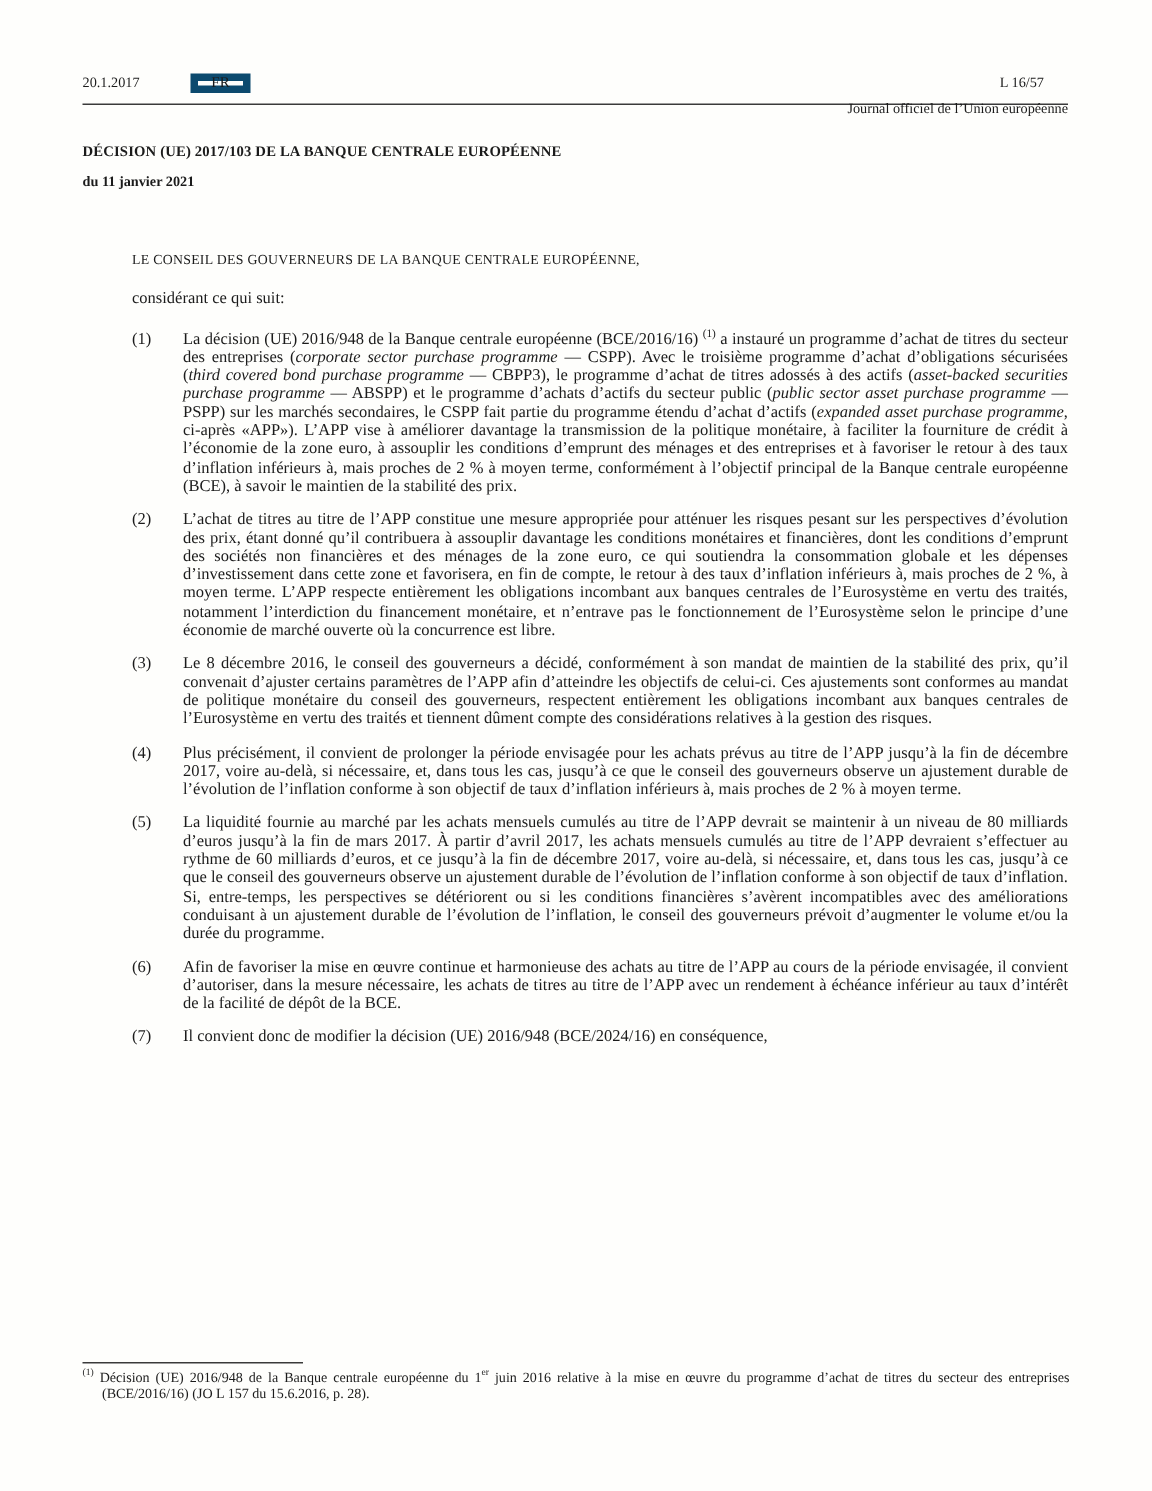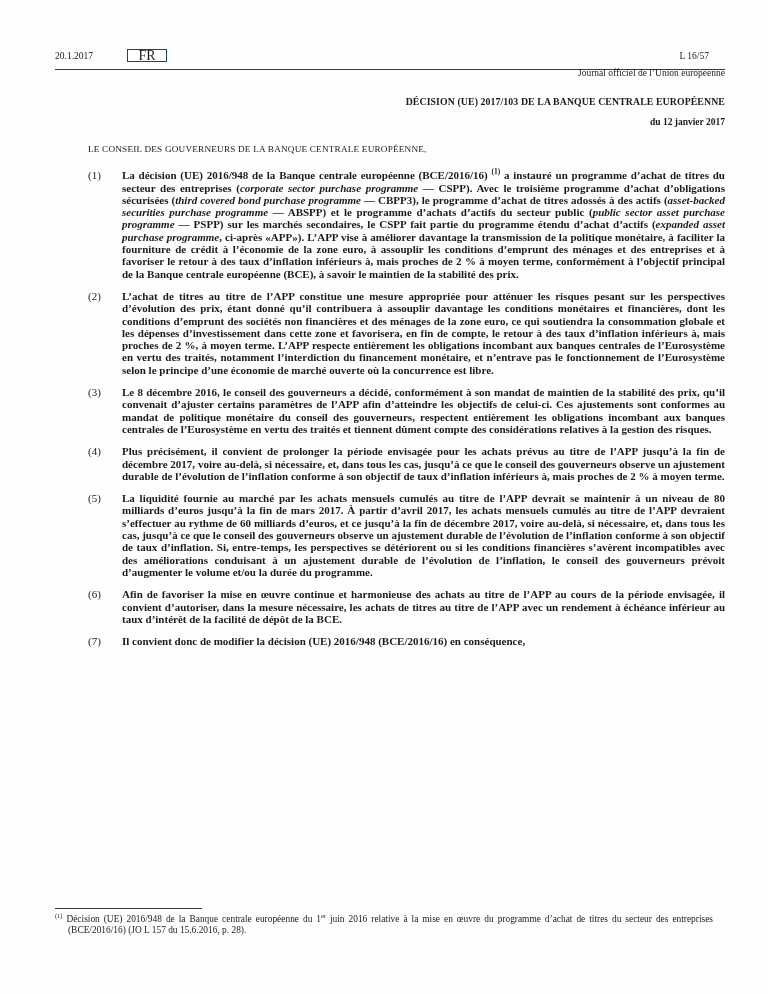--- a/index.html
+++ b/index.html
@@ -1,68 +1,69 @@
 <!DOCTYPE html>
 <html lang="fr"><head>
 <meta charset="utf-8">
 <style>
   html,body{margin:0;padding:0;background:#ffffff;}
   .page{
     width:768px;height:994px;background:#fefefc;position:relative;
     font-family:"Liberation Serif","DejaVu Serif",serif;color:#1b1b1b;
-    box-sizing:border-box;padding:50px 43px 0 55px;overflow:hidden;
+    box-sizing:border-box;padding:50px 56px 0 55px;overflow:hidden;
   }
   
   .header{position:relative;height:14px;font-size:9.5px;}
   .hdr-date{position:absolute;left:0;top:1px;}
   .lang-box{
     position:absolute;left:72px;top:-1px;width:40px;height:13px;
-    border:1px solid #0c4a6e;box-sizing:border-box;
-    display:flex;align-items:center;justify-content:center;font-size:14px;
+    border:5px solid #0c4a6e;box-sizing:border-box;
+    display:flex;align-items:center;justify-content:center;font-size:10px;
   }
   .hdr-journal{position:absolute;left:0;right:0;top:18px;text-align:right;}
   .hdr-page{position:absolute;right:16px;top:1px;}
   .header-rule{border:none;border-top:1px solid #3a3a3a;margin:5px 0 0 0;height:0;}
   
-  .titles{text-align:right;margin-top:26px;}
+  .titles{text-align:left;margin-top:26px;}
   .title-main{font-weight:bold;font-size:9.8px;letter-spacing:.1px;}
   .title-date{font-weight:bold;font-size:9.5px;margin-top:10px;}
   .title-sub{font-weight:bold;font-size:9.5px;margin:10px auto 0;max-width:545px;line-height:12.6px;}
   
-  .bodytext{margin-left:33px;margin-top:16px;font-size:11px;line-height:12.3px;text-align:justify;hyphens:auto;}
+  .bodytext{margin-left:33px;margin-top:40px;font-size:11px;line-height:12.3px;text-align:justify;hyphens:auto;}
   p.pre{margin:0 0 14px 0;}
   p.pre.caps{font-size:9.2px;letter-spacing:.2px;}
   .recital{display:flex;margin:0 0 10px 0;}
   .rnum{flex:0 0 34px;}
-  .rtext{flex:1 1 auto;text-align:justify;font-weight:bold;}
+  .rtext{flex:1 1 auto;text-align:justify;}
   
   .footnote{position:absolute;left:55px;right:55px;top:908px;font-size:9.4px;line-height:10.8px;}
   .footnote-rule{width:147px;border:none;border-top:1px solid #3a3a3a;margin:0 0 5px 0;height:0;}
   .footnote-text{text-indent:-13px;padding-left:13px;text-align:justify;}
 </style>
 </head>
 <body>
 
 <div class="page">
 
   <div class="header">
     <span class="hdr-date">20.1.2017</span>
     <span class="lang-box">FR</span>
     <span class="hdr-journal">Journal officiel de l’Union européenne</span>
     <span class="hdr-page">L 16/57</span>
   </div>
   <hr class="header-rule">
 
   <div class="titles">
     <div class="title-main">DÉCISION (UE) 2017/103 DE LA BANQUE CENTRALE EUROPÉENNE</div>
-    <div class="title-date">du 12 janvier 2017</div>
+    <div class="title-date">du 11 janvier 2021</div>
   </div>
 
   <div class="bodytext">
     <p class="pre caps">LE CONSEIL DES GOUVERNEURS DE LA BANQUE CENTRALE EUROPÉENNE,</p>
+    <p class="pre">considérant ce qui suit:</p>
 
     <div class="recital">
       <span class="rnum">(1)</span>
       <span class="rtext"><span>La décision (UE) 2016/948 de la Banque centrale européenne (BCE/2016/16) </span><span style="font-size: 68%; vertical-align: super; line-height: 0;">(1)</span><span> a instauré un programme d’achat de titres du secteur des entreprises (</span><span style="font-style: italic;">corporate sector purchase programme</span><span> — CSPP). Avec le troisième programme d’achat d’obligations sécurisées (</span><span style="font-style: italic;">third covered bond purchase programme</span><span> — CBPP3), le programme d’achat de titres adossés à des actifs (</span><span style="font-style: italic;">asset-backed securities purchase programme</span><span> — ABSPP) et le programme d’achats d’actifs du secteur public (</span><span style="font-style: italic;">public sector asset purchase programme</span><span> — PSPP) sur les marchés secondaires, le CSPP fait partie du programme étendu d’achat d’actifs (</span><span style="font-style: italic;">expanded asset purchase programme</span><span>, ci-après «APP»). L’APP vise à améliorer davantage la transmission de la politique monétaire, à faciliter la fourniture de crédit à l’économie de la zone euro, à assouplir les conditions d’emprunt des ménages et des entreprises et à favoriser le retour à des taux d’inflation inférieurs à, mais proches de 2 % à moyen terme, conformément à l’objectif principal de la Banque centrale européenne (BCE), à savoir le maintien de la stabilité des prix.</span></span>
     </div>
 
     <div class="recital">
       <span class="rnum">(2)</span>
       <span class="rtext">L’achat de titres au titre de l’APP constitue une mesure appropriée pour atténuer les risques pesant sur les perspectives d’évolution des prix, étant donné qu’il contribuera à assouplir davantage les conditions monétaires et financières, dont les conditions d’emprunt des sociétés non financières et des ménages de la zone euro, ce qui soutiendra la consommation globale et les dépenses d’investissement dans cette zone et favorisera, en fin de compte, le retour à des taux d’inflation inférieurs à, mais proches de 2 %, à moyen terme. L’APP respecte entièrement les obligations incombant aux banques centrales de l’Eurosystème en vertu des traités, notamment l’interdiction du financement monétaire, et n’entrave pas le fonctionnement de l’Eurosystème selon le principe d’une économie de marché ouverte où la concurrence est libre.</span>
     </div>
@@ -82,21 +83,21 @@
       <span class="rtext">La liquidité fournie au marché par les achats mensuels cumulés au titre de l’APP devrait se maintenir à un niveau de 80 milliards d’euros jusqu’à la fin de mars 2017. À partir d’avril 2017, les achats mensuels cumulés au titre de l’APP devraient s’effectuer au rythme de 60 milliards d’euros, et ce jusqu’à la fin de décembre 2017, voire au-delà, si nécessaire, et, dans tous les cas, jusqu’à ce que le conseil des gouverneurs observe un ajustement durable de l’évolution de l’inflation conforme à son objectif de taux d’inflation. Si, entre-temps, les perspectives se détériorent ou si les conditions financières s’avèrent incompatibles avec des améliorations conduisant à un ajustement durable de l’évolution de l’inflation, le conseil des gouverneurs prévoit d’augmenter le volume et/ou la durée du programme.</span>
     </div>
 
     <div class="recital">
       <span class="rnum">(6)</span>
       <span class="rtext">Afin de favoriser la mise en œuvre continue et harmonieuse des achats au titre de l’APP au cours de la période envisagée, il convient d’autoriser, dans la mesure nécessaire, les achats de titres au titre de l’APP avec un rendement à échéance inférieur au taux d’intérêt de la facilité de dépôt de la BCE.</span>
     </div>
 
     <div class="recital">
       <span class="rnum">(7)</span>
-      <span class="rtext">Il convient donc de modifier la décision (UE) 2016/948 (BCE/2016/16) en conséquence,</span>
+      <span class="rtext">Il convient donc de modifier la décision (UE) 2016/948 (BCE/2024/16) en conséquence,</span>
     </div>
   </div>
 
   <div class="footnote">
     <hr class="footnote-rule">
     <div class="footnote-text"><span style="font-size: 68%; vertical-align: super; line-height: 0;">(1)</span><span> Décision (UE) 2016/948 de la Banque centrale européenne du 1</span><span style="font-size: 68%; vertical-align: super; line-height: 0;">er</span><span> juin 2016 relative à la mise en œuvre du programme d’achat de titres du secteur des entreprises (BCE/2016/16) (JO L 157 du 15.6.2016, p. 28).</span></div>
   </div>
 
 </div>
 

